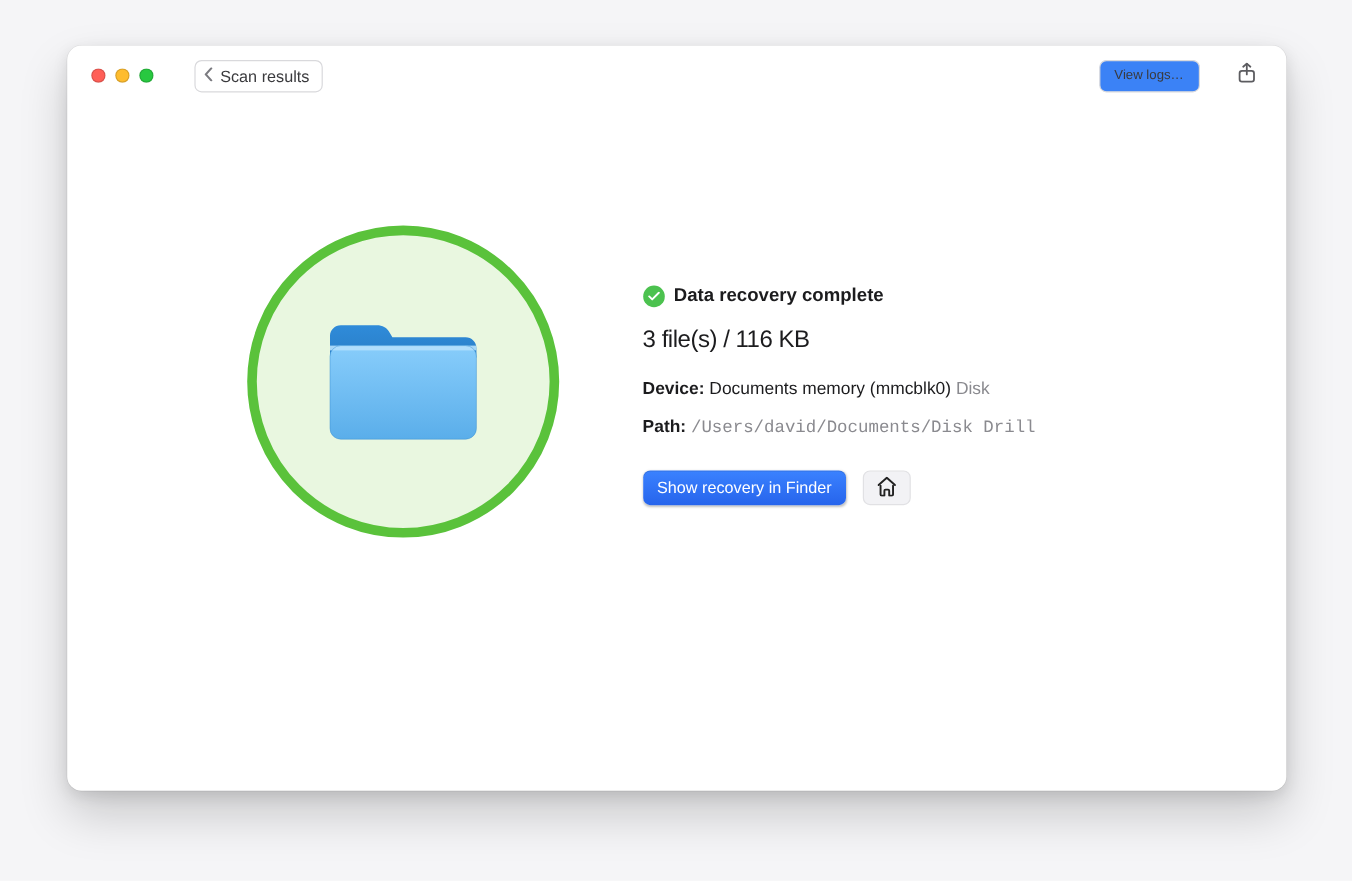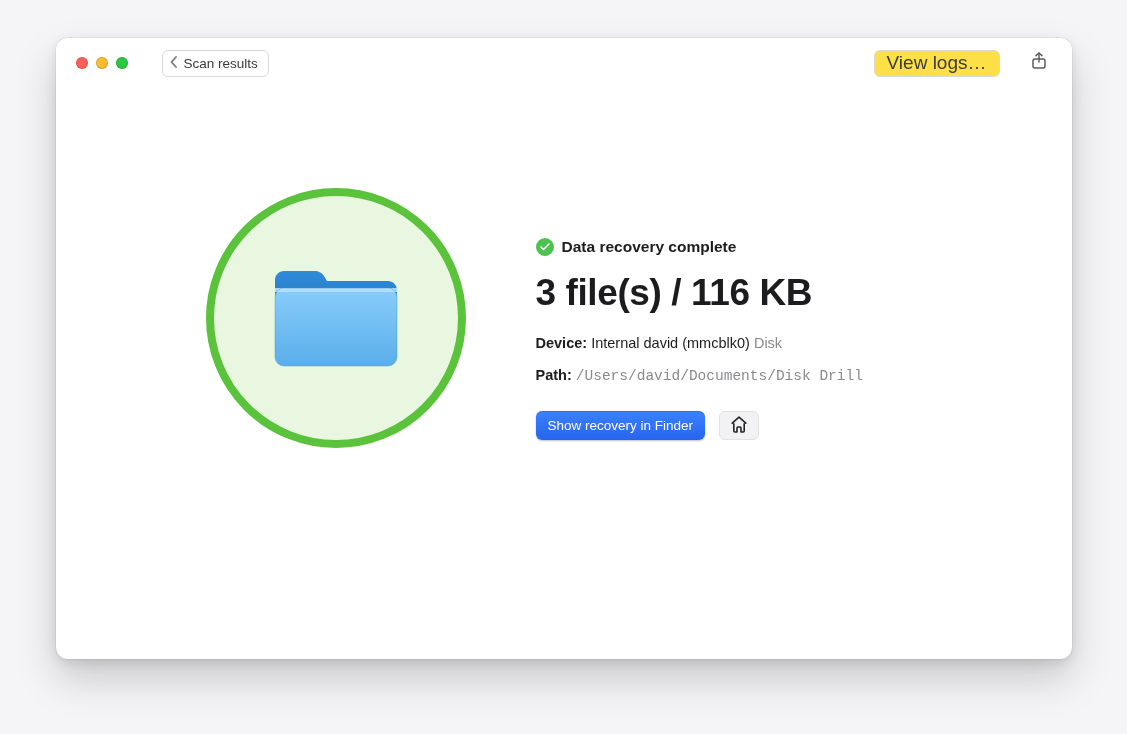--- a/index.html
+++ b/index.html
@@ -63,23 +63,23 @@
       cursor: pointer;
     }
     .back-button svg { width: 8px; height: 12px; }
 
     .tb-spacer { flex: 1; }
 
     .logs-button {
       height: 27px;
       border: 1px solid #d9d9dc;
       border-radius: 6px;
-      background: #fde047;
+      background: #3b82f6;
       padding: 0 12px;
-      font-size: 19px;
+      font-size: 11px;
       color: #3a3a3d;
       display: flex;
       align-items: center;
       cursor: pointer;
     }
     .share-button {
       width: 26px;
       height: 27px;
       display: flex;
       align-items: center;
@@ -147,22 +147,22 @@
       border-radius: 50%;
       background: #4cc24f;
       display: inline-flex;
       align-items: center;
       justify-content: center;
     }
     .check-badge svg { width: 10px; height: 8px; }
     .status-text { font-weight: 600; font-size: 15.5px; }
 
     .headline {
-      font-size: 37px;
-      font-weight: 700;
+      font-size: 20px;
+      font-weight: 400;
       letter-spacing: -0.4px;
       margin: 2px 0 6px 0;
     }
     .kv-line { font-size: 14.5px; margin: 1px 0; }
     .kv-line .label { font-weight: 700; }
     .kv-line .tag   { color: #8a8a8f; }
     .kv-line .dim   { color: #8a8a8f; font-family: Liberation Mono, monospace; }
 
     .action-row {
       display: flex;
@@ -267,21 +267,21 @@
               <path d="M1 4l2.5 2.5L9 1" stroke="#fff" stroke-width="1.6" stroke-linecap="round" stroke-linejoin="round"></path>
             </svg>
         </span>
         <span class="status-text">Data recovery complete</span>
       </div>
 
       <div class="headline">3 file(s) / 116 KB</div>
 
       <div class="kv-line">
         <span class="label">Device:</span>
-        <span>Internal david (mmcblk0)</span>
+        <span>Documents memory (mmcblk0)</span>
         <span class="tag">Disk</span>
       </div>
 
       <div class="kv-line">
         <span class="label">Path:</span>
         <span class="dim">/Users/david/Documents/Disk Drill</span>
       </div>
 
       <div class="action-row">
         <button class="primary-button">

